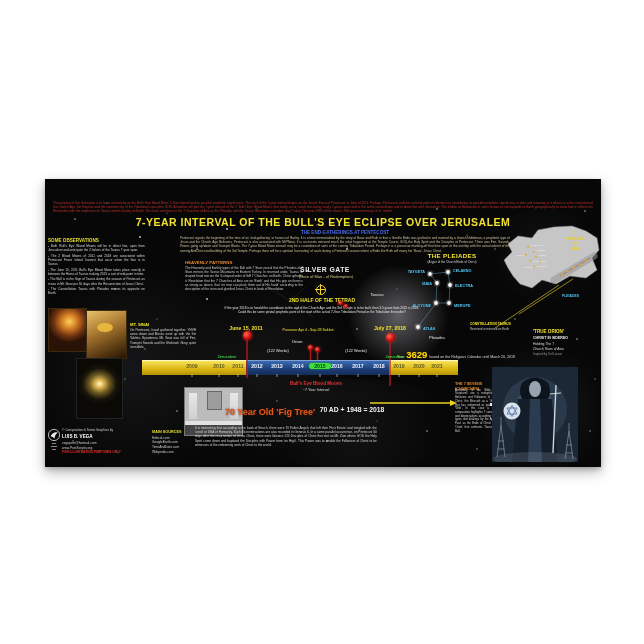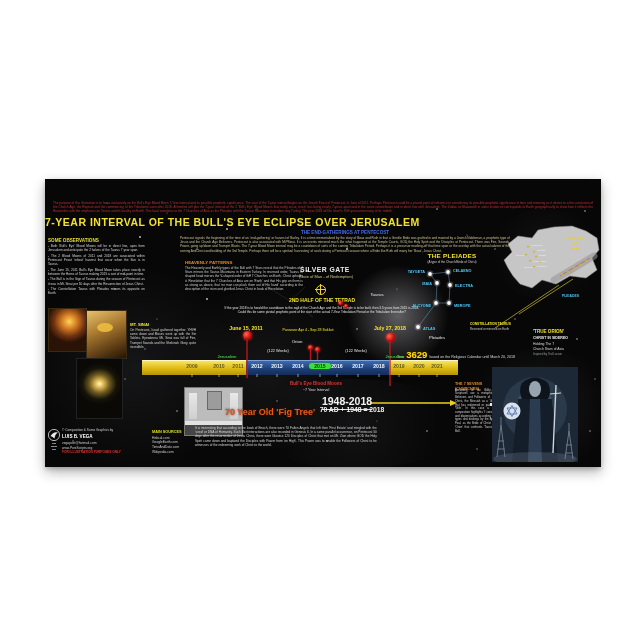--- a/index.html
+++ b/index.html
@@ -9,21 +9,21 @@
           overflow:hidden;box-shadow:0 5px 12px rgba(0,0,0,.30),0 2px 4px rgba(0,0,0,.18);}
   .abs{position:absolute;}
   .tx{position:absolute;line-height:1.22;}
   .sc{position:absolute;transform-origin:0 0;transform:scale(.45);font-size:7px;line-height:1.32;
       text-align:justify;}
   .sc4{position:absolute;transform-origin:0 0;transform:scale(.4);font-size:7px;line-height:1.32;
       text-align:justify;}
   .nb{position:absolute;border-radius:50%;pointer-events:none;}
   .title{position:absolute;left:0;top:2px;width:100%;text-align:center;font-weight:bold;
          font-size:23px;letter-spacing:5px;color:#ef1414;text-shadow:0 0 2px #4a0000;white-space:nowrap;}
-  .subtitle{position:absolute;left:0;top:37px;width:100%;text-align:left;font-weight:bold;
+  .subtitle{position:absolute;left:0;top:37px;width:100%;text-align:center;font-weight:bold;
          font-size:10.5px;letter-spacing:.5px;color:#f2e22e;}
   .moon{position:absolute;border-radius:50%;
         background:radial-gradient(circle at 35% 35%, #ff6a50 0%, #cc0e0e 55%, #6e0000 100%);
         box-shadow:0 0 3px rgba(255,40,40,.8);}
   .yr{position:absolute;top:184px;width:26px;text-align:center;font-size:5.2px;font-weight:bold;}
   .yr-dark{color:#5f5400;text-shadow:0 .3px 0 rgba(255,255,255,.35);}
   .yr-light{color:#eef2fa;}
   .pill{background:#3ede3e;border-radius:5px;color:#07400a;box-shadow:0 0 2px #1f8f1f;}
   .band{position:absolute;top:181px;height:13.5px;}
   .band-y{background:linear-gradient(#f9e45c,#d9b40e 60%,#b4920a);border-top:.5px solid #fff6c0;}
@@ -172,23 +172,20 @@
   <span class="yr pill" style="left:264px;width:22px;">2015</span>
   <span class="yr yr-light" style="left:279px;">2016</span>
   <span class="yr yr-light" style="left:300px;">2017</span>
   <span class="yr yr-light" style="left:321px;">2018</span>
   <span class="yr yr-dark" style="left:341px;">2019</span>
   <span class="yr yr-dark" style="left:361px;">2020</span>
   <span class="yr yr-dark" style="left:379px;">2021</span>
 
   <div class="tx" style="left:219px;top:202px;width:104px;text-align:center;font-size:4.6px;font-weight:bold;color:#e23333;">Bull's Eye Blood Moons</div>
   <div class="tx" style="left:219px;top:208.5px;width:104px;text-align:center;font-size:3.8px;color:#dedede;">~7 Year Interval</div>
-  <div class="tx" style="left:252px;top:211px;width:100px;text-align:center;">
-    <span style="display:inline-block;font-size:10.5px;font-weight:bold;color:#f2f2f2;border-bottom:1px solid #e0e0e0;padding-bottom:1px;">1948-2018</span>
-  </div>
   <div class="tx" style="left:252px;top:227px;width:110px;text-align:center;font-size:6.8px;font-weight:bold;color:#f2f2f2;">70 AD + 1948 = 2018</div>
   <div class="tx" style="left:150px;top:228px;width:150px;text-align:center;font-size:9px;font-weight:bold;color:#e0591d;text-shadow:0 0 2px #5e1a00;">70 Year Old 'Fig Tree'</div>
 
   <div class="sc" style="left:150px;top:247px;width:404px;color:#d8d8d8;">It is interesting that according to the book of Enoch, there were 70 Fallen Angels that left their 'First Estate' and mingled with the 'seed' or DNA of Humanity. Such illicit interactions are also recorded in Genesis 6. In a same parallel occurrence, on Pentecost 50 days after the resurrection of Jesus Christ, there were likewise 120 Disciples of Christ that met on Mt. Zion where GOD the Holy Spirit came down and baptized the Disciples with Power from 'on High'. This Power was to enable the Followers of Christ to be witnesses of the redeeming work of Christ to the world.</div>
 
   <div class="tx" style="left:410px;top:203px;width:48px;font-size:3.8px;font-weight:bold;color:#e0872c;">THE 7 SEVENS (CHURCHES)</div>
   <div class="sc4" style="left:410px;top:209px;width:110px;color:#d4d4d4;">According to the Bible, the Scriptures use a metaphor for Believers and Followers of Jesus Christ, the Messiah as a 'Groom' that has redeemed or paid for a 'Wife'. In this case a 7-fold composition highlights 7 conditions and dispensations according to the types and dealings by the Apostle Paul, as the Bride of Christ being 'Orion' that confronts 'Taurus' the Bull.</div>
   <div class="abs" style="left:445px;top:224px;width:3px;height:3px;background:#e8e8e8;"></div>
 
   <div class="tx" style="left:85px;top:143px;font-size:4.2px;font-weight:bold;color:#f0e42c;">MT. SINAI</div>

